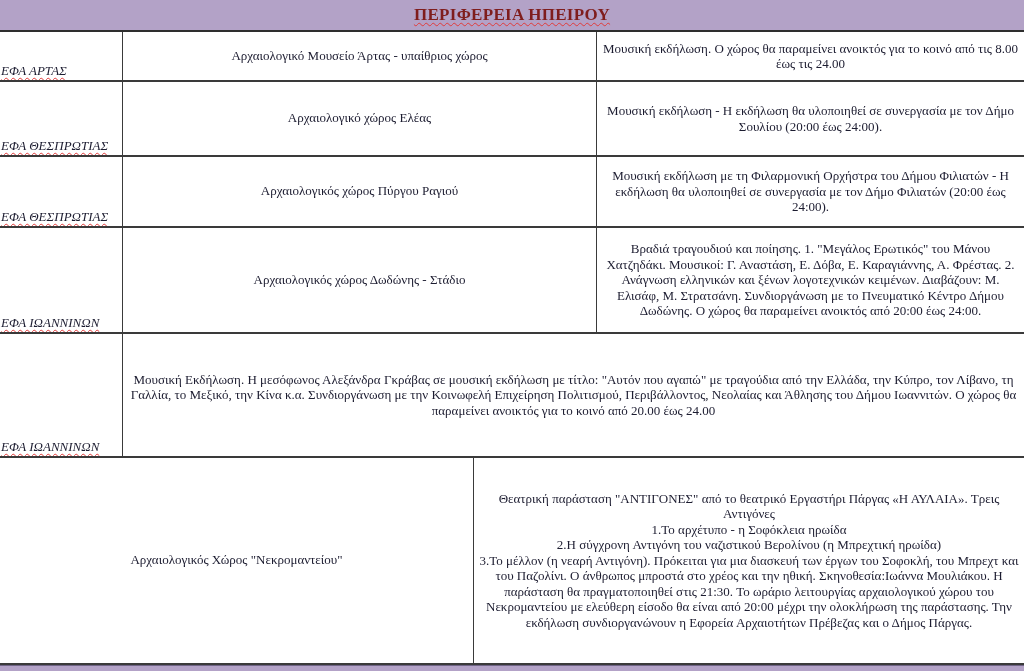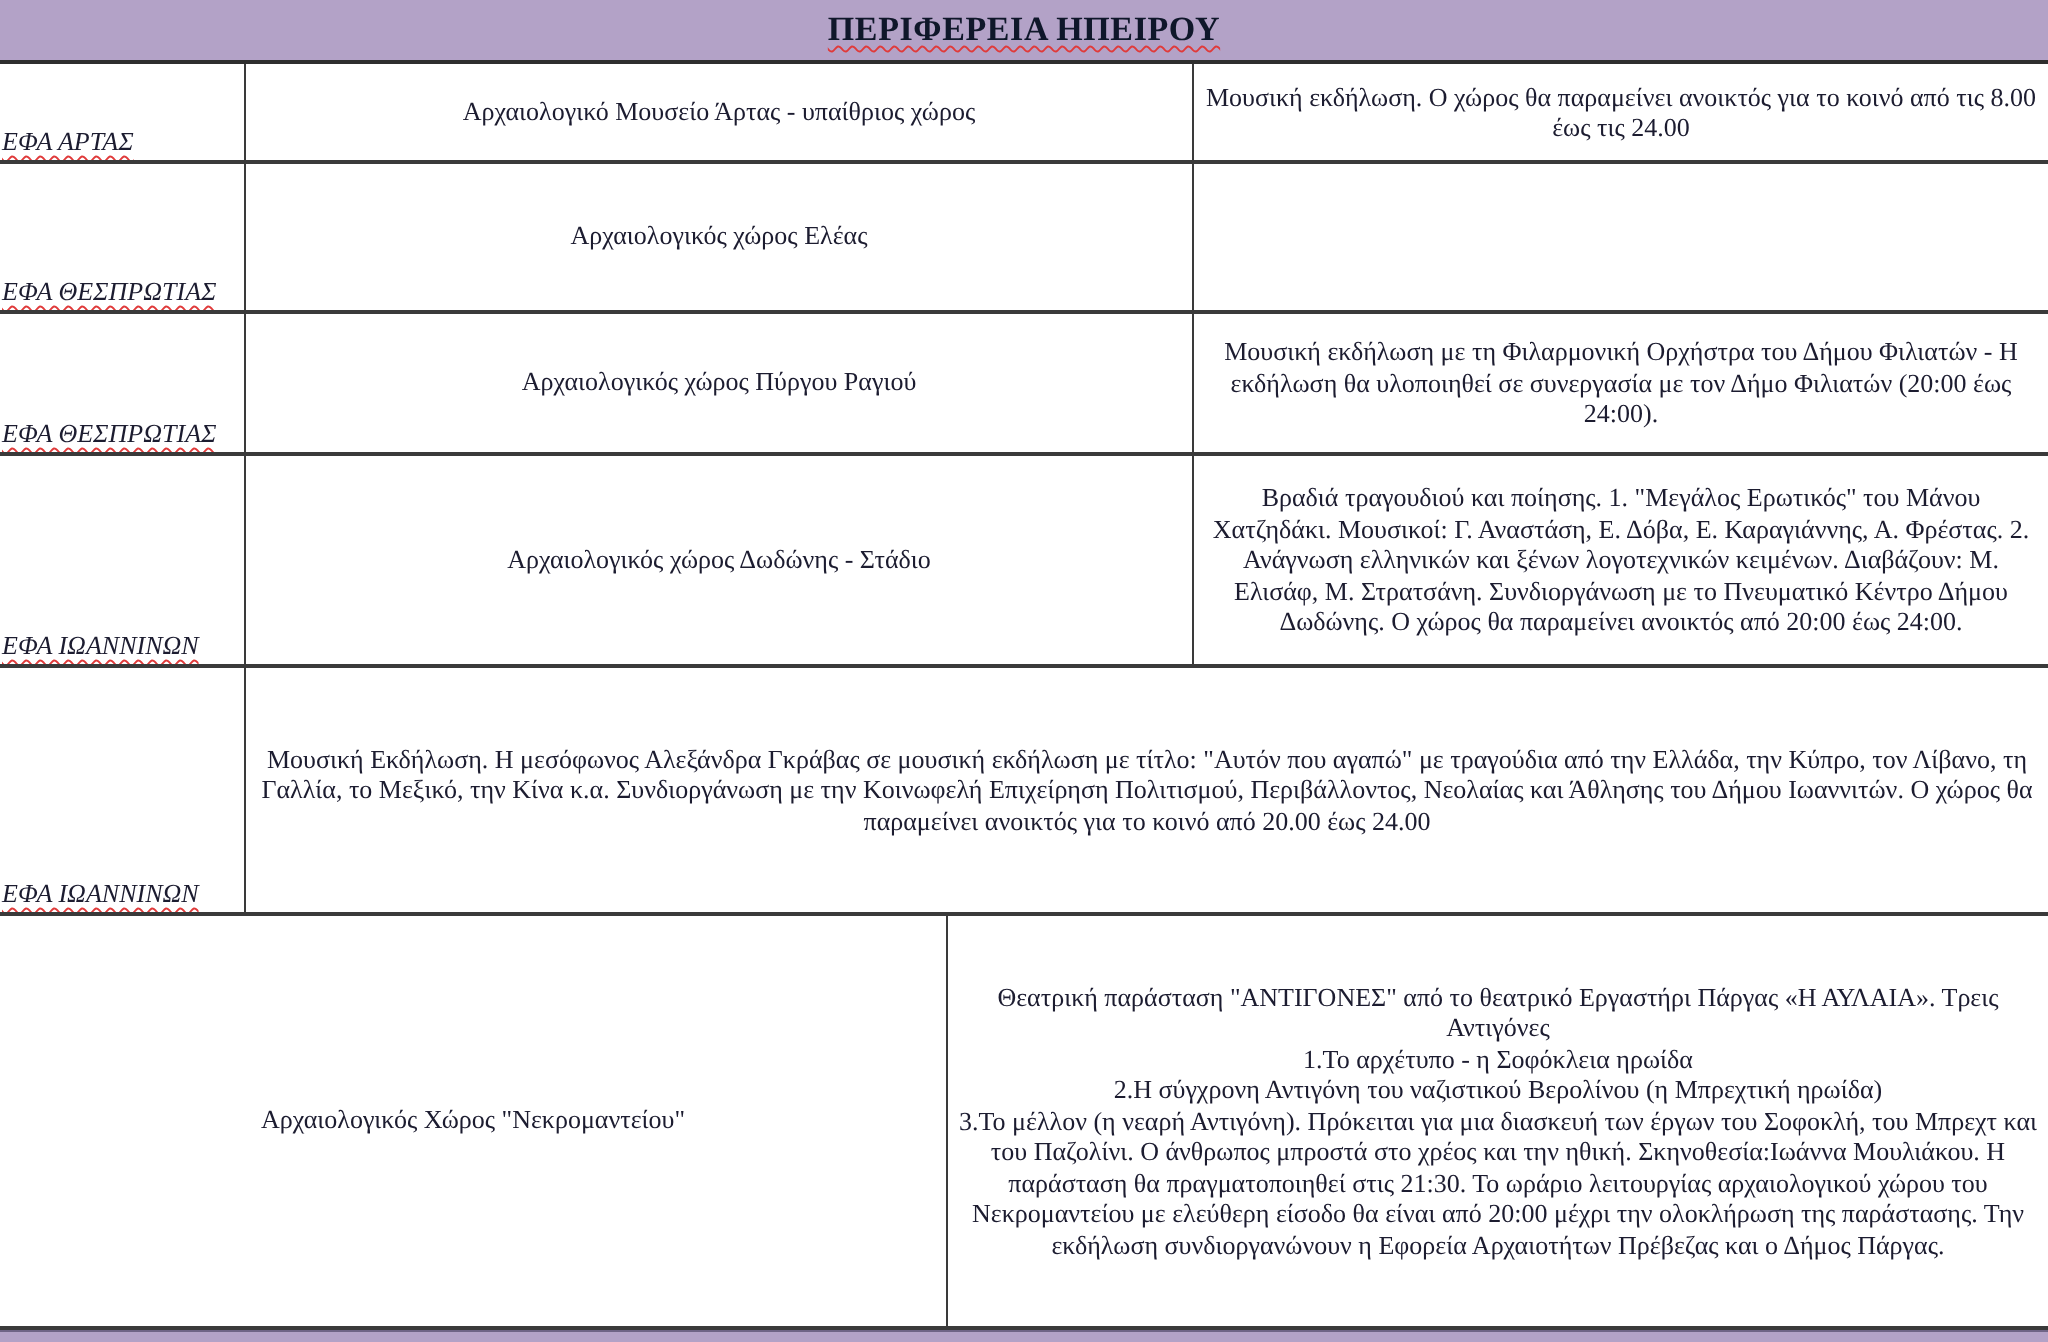--- a/index.html
+++ b/index.html
@@ -15,21 +15,21 @@
     box-sizing:border-box;
     height:32px;
     background:#b3a2c7;
     border-bottom:2px solid #2e2e2e;
     display:flex;align-items:center;justify-content:center;
   }
   .title-text{
     font-weight:bold;
     font-size:17px;
     letter-spacing:.3px;
-    color:#0f172a;
+    color:#7f1d1d;
   }
   .squiggle{
     text-decoration-line:underline;
     text-decoration-style:wavy;
     text-decoration-color:#e03a3a;
     text-decoration-thickness:1px;
     text-underline-offset:2px;
     text-decoration-skip-ink:none;
   }
   .trow{
@@ -94,21 +94,24 @@
     <div class="c3">
       <span class="event">Μουσική εκδήλωση.  Ο χώρος θα παραμείνει ανοικτός για το κοινό από τις 8.00 έως τις 24.00</span>
     </div>
   </div>
 
   <div class="trow" style="height:75px">
     <div class="c1">
       <span class="squiggle">ΕΦΑ ΘΕΣΠΡΩΤΙΑΣ</span>
     </div>
     <div class="c2">
-      <span>Αρχαιολογικός χώρος Ελέας</span>
+      <span>Αρχαιολογικό χώρος Ελέας</span>
+    </div>
+    <div class="c3">
+      <span class="event">Μουσική εκδήλωση - Η εκδήλωση  θα υλοποιηθεί  σε  συνεργασία  με τον Δήμο  Σουλίου (20:00 έως 24:00).</span>
     </div>
   </div>
 
   <div class="trow" style="height:71px">
     <div class="c1">
       <span class="squiggle">ΕΦΑ ΘΕΣΠΡΩΤΙΑΣ</span>
     </div>
     <div class="c2">
       <span>Αρχαιολογικός χώρος Πύργου Ραγιού</span>
     </div>

